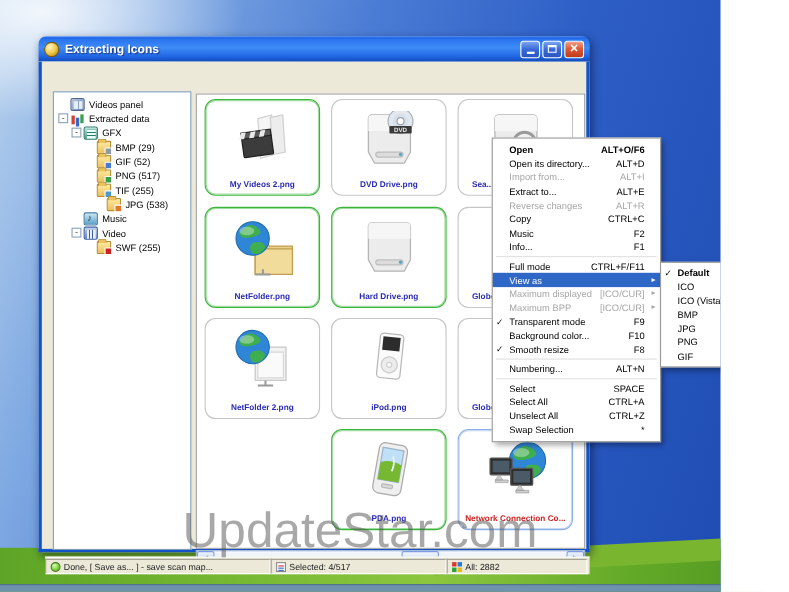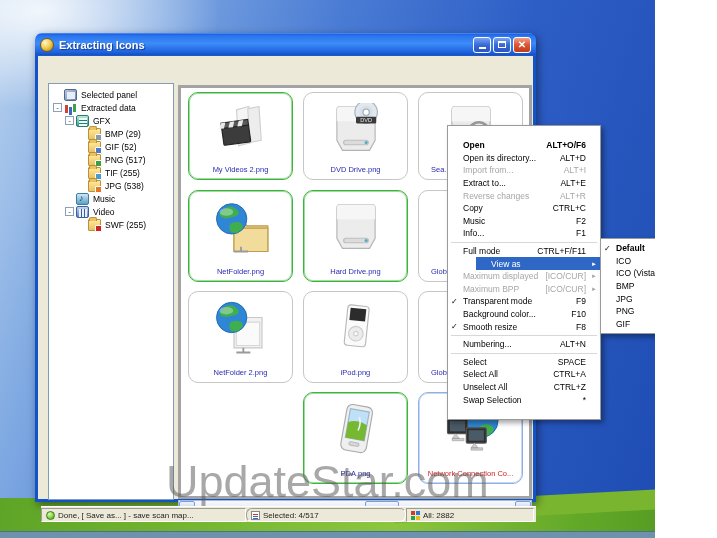--- a/index.html
+++ b/index.html
@@ -58,21 +58,21 @@
   .g-mus { background:linear-gradient(180deg,#cfe8f2,#5aa0c8); border:1px solid #3d7da3; border-radius:2px; color:#153; }
   .g-mus:before { content:"♪"; position:absolute; left:2px; top:-1px; font-size:9px; color:#1c4a6e; }
   .g-vid { background:linear-gradient(180deg,#c3d6f2,#5a82c8); border:1px solid #3c5e9e; border-radius:2px; }
   .g-vid:before { content:""; position:absolute; left:2px; top:2px; width:8px; height:8px; background:repeating-linear-gradient(90deg,#e8f0ff 0 2px,#3c5e9e 2px 3px); }
   .g-folder { background:linear-gradient(180deg,#ffe9a0,#ecc25e); border:1px solid #b8923a; border-radius:1px; }
   .g-folder:before { content:""; position:absolute; left:0; top:-3px; width:6px; height:3px; background:#ecc25e; border:1px solid #b8923a; border-bottom:none; border-radius:2px 2px 0 0; }
   .badge { position:absolute; right:-2px; bottom:-2px; width:7px; height:7px; border:1px solid #fff; border-radius:1px; }
 
   
   #grid-panel { position:absolute; left:140px; top:29px; width:354px; height:414px;
-    background:#fff; border:3px solid #a3a3a3; overflow:hidden; }
+    background:#fff; border:1px solid #a3a3a3; overflow:hidden;font-weight:bold; }
   .cell { position:absolute; width:105px; background:#fff; border:1px solid #c6c6c6; border-radius:10px; }
   .cell.selected { border:1px solid #3db53d; box-shadow:inset 0 0 0 1px #9fdc9f; }
   .cell.context  { border:1px solid #8fb0e4; box-shadow:inset 0 0 0 1px #c8d8f4; }
   .cell .icon-wrap { position:absolute; left:0; top:5px; width:100%; height:62px; display:flex; align-items:center; justify-content:center; }
   .cell .cell-label { position:absolute; left:2px; right:2px; bottom:5px; text-align:center;
     font-size:7.5px; color:#2a2ab4; white-space:nowrap; overflow:hidden; }
   .cell.context .cell-label { color:#cc2222; }
   .cell.col3:not(.context) .cell-label { text-align:left; padding-left:10px; }
 
   
@@ -92,28 +92,28 @@
     border:1px solid; border-color:#9d9d8f #fff #fff #9d9d8f; white-space:nowrap; overflow:hidden; }
   .sic { width:9px; height:9px; flex:0 0 auto; }
   .sic.done { border-radius:50%; background:radial-gradient(circle at 35% 30%, #d8ffb0, #7ccc3a 60%, #4e9420); border:1px solid #3c7a14; }
   .sic.page { background:#fff; border:1px solid #888; position:relative; }
   .sic.page:before { content:""; position:absolute; left:1px; top:2px; width:5px; height:1px; background:#c33; box-shadow:0 2px 0 #36c, 0 4px 0 #36c; }
   .sic.squares { position:relative; }
   .sic.squares:before { content:""; position:absolute; left:0; top:0; width:4px; height:4px; background:#d43a2a; box-shadow:5px 0 0 #2a7ad4, 0 5px 0 #2aa43a, 5px 5px 0 #e8b820; }
 
   
   #ctx-menu { position:absolute; left:447px; top:125px; width:154px;
-    background:#fff; border:1px solid #9a9a9a; box-shadow:3px 3px 5px rgba(0,0,0,.35); padding:13px 0; z-index:50; }
+    background:#fff; border:1px solid #9a9a9a; box-shadow:3px 3px 5px rgba(0,0,0,.35); padding:4px 0; z-index:50; }
   .mi { position:relative; height:12.6px; display:flex; align-items:center; font-size:8.5px; color:#000; padding:0 14px 0 15px; white-space:nowrap; }
   .mi .chk { position:absolute; left:3px; width:10px; font-size:8px; }
   .mi .lbl { flex:1 1 auto; overflow:hidden; }
   .mi .sc  { margin-left:6px; }
   .mi .arr { position:absolute; right:3px; font-size:6px; }
   .mi.disabled { color:#a6a6a6; }
-  .mi.highlight { background:#2f67c6; color:#fff;margin-left:28px; }
+  .mi.highlight { background:#2f67c6; color:#fff; }
   .mi.bold .lbl, .mi.bold .sc { font-weight:bold; }
   .msep { height:5px; position:relative; }
   .msep:before { content:""; position:absolute; left:3px; right:3px; top:2px; border-top:1px solid #d8d8d8; border-bottom:1px solid #fff; }
 
   #sub-menu { position:absolute; left:600px; top:238px; width:77px;
     background:#fff; border:1px solid #9a9a9a; box-shadow:3px 3px 5px rgba(0,0,0,.35); padding:3px 0; z-index:60; }
   #sub-menu .mi { padding:0 6px 0 15px; }
 
   
   #watermark { position:absolute; left:166px; top:456px; z-index:90; font-size:45px;
@@ -138,21 +138,21 @@
             <span class="maxglyph"></span>
           </div>
         <div class="wbtn close">✕</div>
       </div>
     </div>
     <div id="win-body">
       <div id="tree-panel">
           <div class="tree-row" style="padding-left: 4px;">
             <span style="width: 11px; flex: 0 0 auto;"></span>
             <span class="tree-ico g-cp"></span>
-            <span class="tree-label">Selected panel</span>
+            <span class="tree-label">Videos panel</span>
           </div>
           <div class="tree-row" style="padding-left: 4px;">
             <span class="expander">-</span>
             <span class="tree-ico g-ex"></span>
             <span class="tree-label">Extracted data</span>
           </div>
           <div class="tree-row" style="padding-left: 16px;">
             <span class="expander">-</span>
             <span class="tree-ico g-gfx"></span>
             <span class="tree-label">GFX</span>
@@ -178,21 +178,21 @@
             </span>
             <span class="tree-label">PNG (517)</span>
           </div>
           <div class="tree-row" style="padding-left: 28px;">
             <span style="width: 11px; flex: 0 0 auto;"></span>
             <span class="tree-ico g-folder">
               <span class="badge" style="background: rgb(74, 154, 208);"></span>
             </span>
             <span class="tree-label">TIF (255)</span>
           </div>
-          <div class="tree-row" style="padding-left: 28px;">
+          <div class="tree-row" style="padding-left: 37px;">
             <span style="width: 11px; flex: 0 0 auto;"></span>
             <span class="tree-ico g-folder">
               <span class="badge" style="background: rgb(224, 120, 40);"></span>
             </span>
             <span class="tree-label">JPG (538)</span>
           </div>
           <div class="tree-row" style="padding-left: 16px;">
             <span style="width: 11px; flex: 0 0 auto;"></span>
             <span class="tree-ico g-mus"></span>
             <span class="tree-label">Music</span>
@@ -371,21 +371,21 @@
         <div class="sb-track">
           <div class="sb-thumb"></div>
         </div>
         <div class="sb-btn">►</div>
       </div>
       <div id="statusbar">
           <div class="status-panel" style="width: 205px;">
             <span class="sic done"></span>
             <span>Done, [ Save as... ] - save scan map...</span>
           </div>
-          <div class="status-panel" style="width: 160px; border-radius: 6px;">
+          <div class="status-panel" style="width: 160px;">
             <span class="sic page"></span>
             <span>Selected: 4/517</span>
           </div>
           <div class="status-panel" style="width: 128px;">
             <span class="sic squares"></span>
             <span>All: 2882</span>
           </div>
         </div>
     </div>
   </div>

